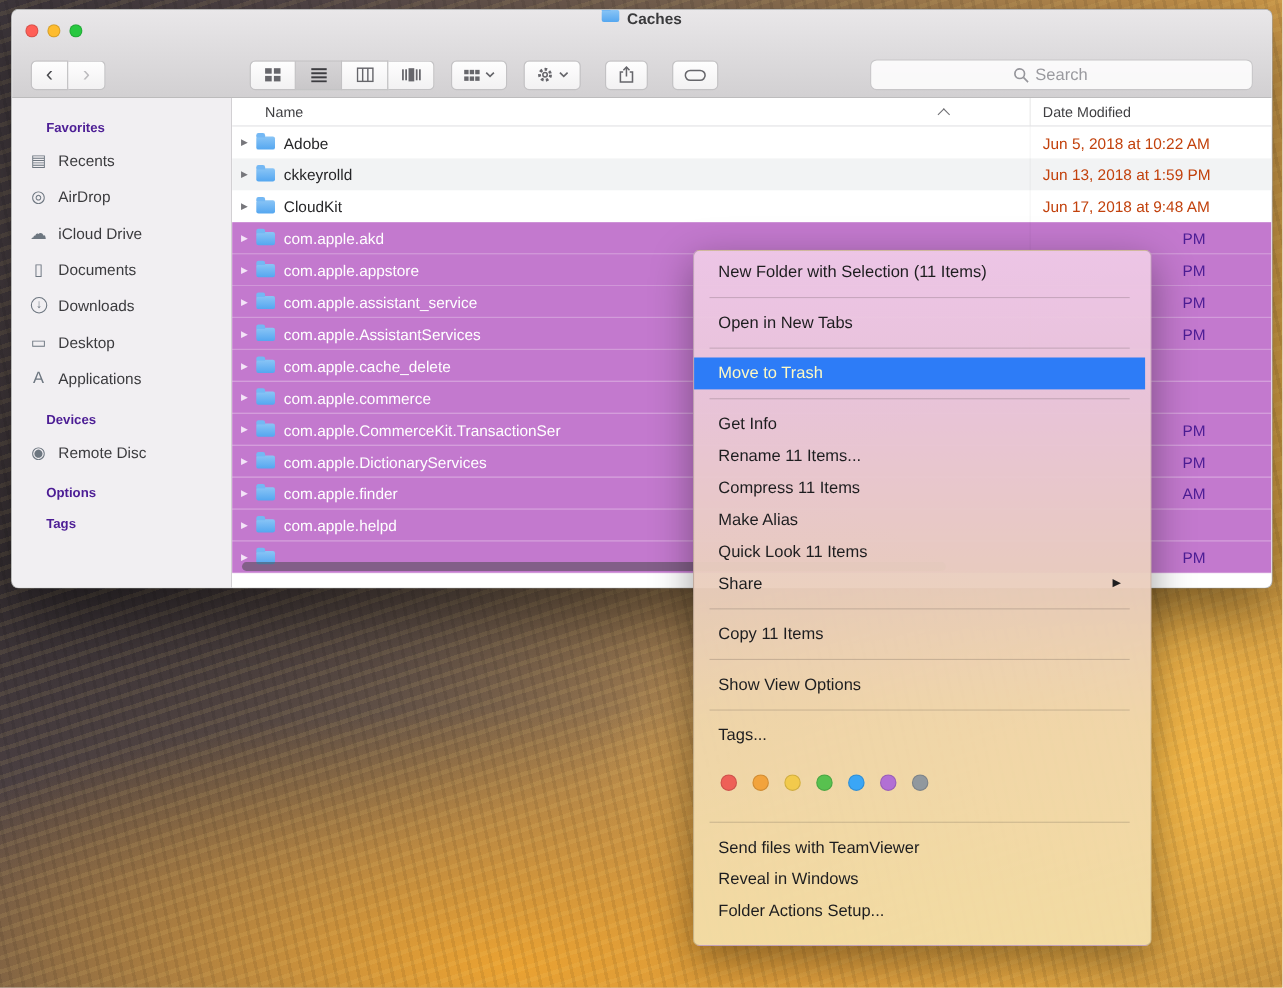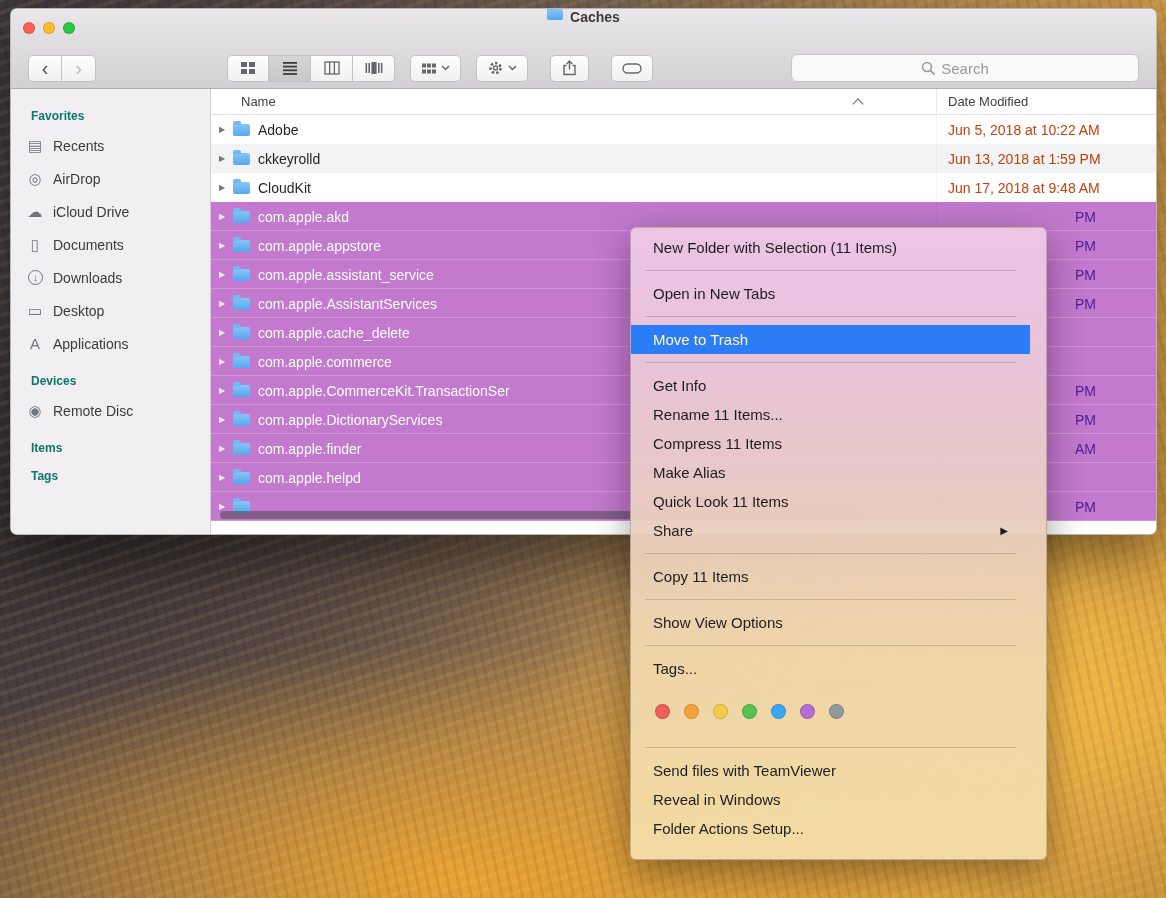--- a/index.html
+++ b/index.html
@@ -59,21 +59,21 @@
   .search-field { position:relative; width:348px; height:28px; border:1px solid #c7c6c8; border-radius:6px;
     background:rgba(255,255,255,.85); display:flex; align-items:center; }
   .search-field svg { position:absolute; left:calc(50% - 44px); top:6px; }
   .search-field input { width:100%; height:100%; border:none; outline:none; background:transparent;
     text-align:center; font-size:15px; color:#333; font-family:inherit; }
   .search-field input::placeholder { color:#9a9a9f; }
 
   
   .content { display:flex; height:447px; }
   .sidebar { width:200px; flex:none; background:#f1eff2; border-right:1px solid #d2d0d3; padding:20px 0 0 14px; overflow:hidden; }
-  .sb-header { font-size:12px; font-weight:700; color:#0f766e; margin:14px 0 6px 6px; }
+  .sb-header { font-size:12px; font-weight:700; color:#4c1d95; margin:14px 0 6px 17px; }
   .sb-section:first-child .sb-header { margin-top:0; }
   .sb-item { display:flex; align-items:center; gap:8px; height:33px; font-size:14px; color:#3b3b3e; }
   .sb-icon { width:20px; text-align:center; font-size:15px; color:#6d7680; flex:none; }
   .sb-icon.circled { width:15px; height:15px; border:1.4px solid #6d7680; border-radius:50%;
     font-size:11px; line-height:12px; margin:0 2px 0 3px; }
 
   .list { position:relative; flex:1; background:#fff; overflow:hidden; }
   .list-header { position:relative; height:26px; background:#fff; border-bottom:1px solid #e2e2e4;
     font-size:13px; color:#3f3f42; }
   .col-name { position:absolute; left:30px; top:5px; }
@@ -96,21 +96,21 @@
   .row.selected .row-date { color:#4c1d95; }
   .row-date.tail { text-align:right; padding-right:60px; }
   .hscrollbar { position:absolute; left:0; right:0; bottom:16px; height:9px; z-index:4; }
   .hscrollbar .thumb { position:absolute; left:9px; width:640px; height:8px; border-radius:4px;
     background:rgba(70,70,72,.52); }
 
   
   .context-menu { position:absolute; left:630px; top:227px; width:417px; z-index:5;
     border-radius:6px; border:1px solid rgba(0,0,0,.18);
     box-shadow:0 12px 38px rgba(0,0,0,.38);
-    padding:5px 16px 16px 0;
+    padding:5px 5px 16px 0;
     background:linear-gradient(180deg,
       rgba(238,199,230,.97) 0%,
       rgba(233,198,216,.96) 22%,
       rgba(233,205,192,.96) 45%,
       rgba(240,215,172,.96) 68%,
       rgba(243,221,166,.96) 100%);
     font-size:15px; color:#1d1d1f; }
   .menu-item { position:relative; height:29px; line-height:29px; padding-left:22px; white-space:nowrap; }
   .menu-item.hl { background:var(--hl-blue); color:#fef9c3; }
   .menu-sep { height:1px; background:rgba(60,50,50,.20); margin:8px 14px; }
@@ -290,21 +290,21 @@
     <div class="sb-header">Devices</div>
     <div class="sb-items">
   <div class="sb-item">
     <span class="sb-icon">◉</span>
     <span class="sb-label">Remote Disc</span>
   </div>
 </div>
   </div>
 
   <div class="sb-section">
-    <div class="sb-header">Items</div>
+    <div class="sb-header">Options</div>
     <div class="sb-items"></div>
   </div>
 
   <div class="sb-section">
     <div class="sb-header">Tags</div>
     <div class="sb-items"></div>
   </div>
 </div>
       </div>
 

